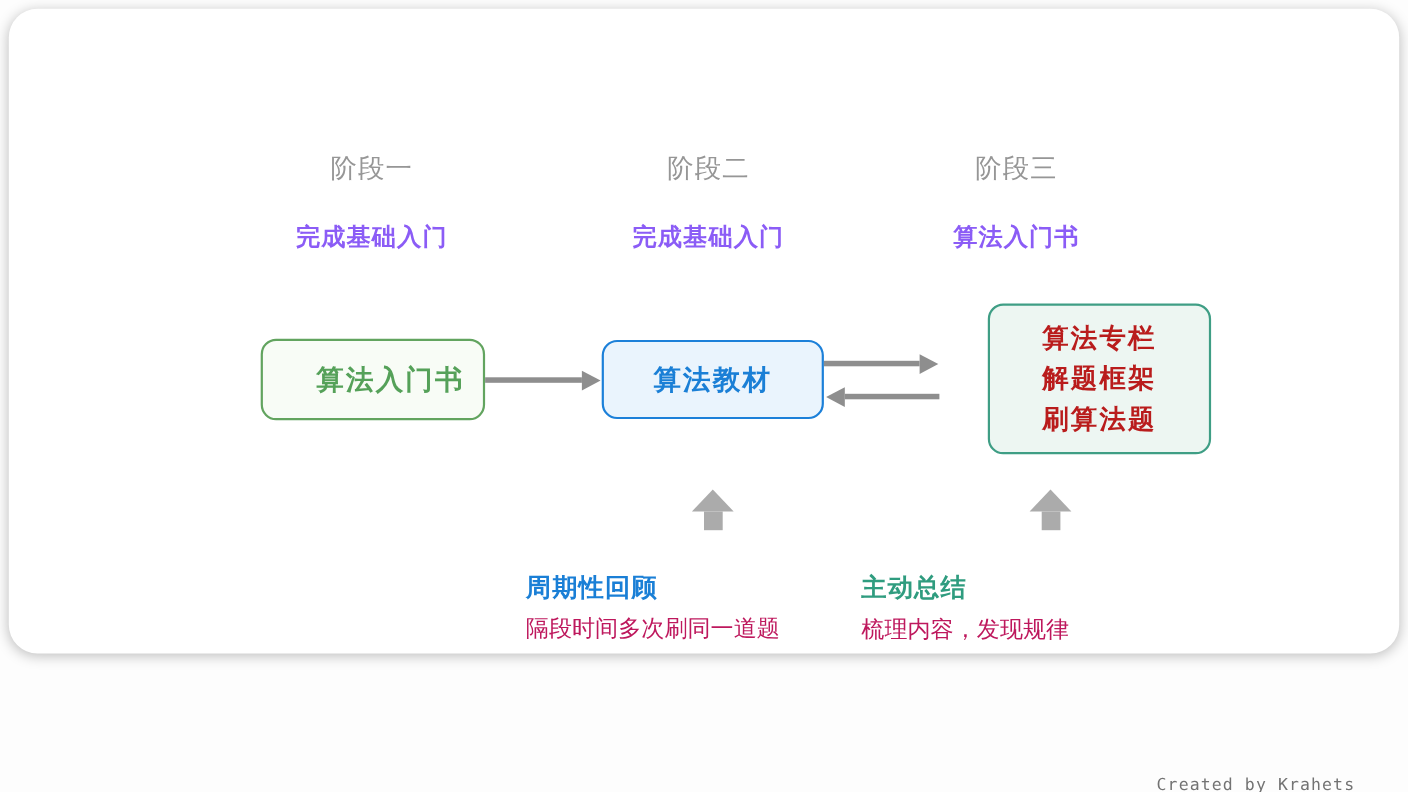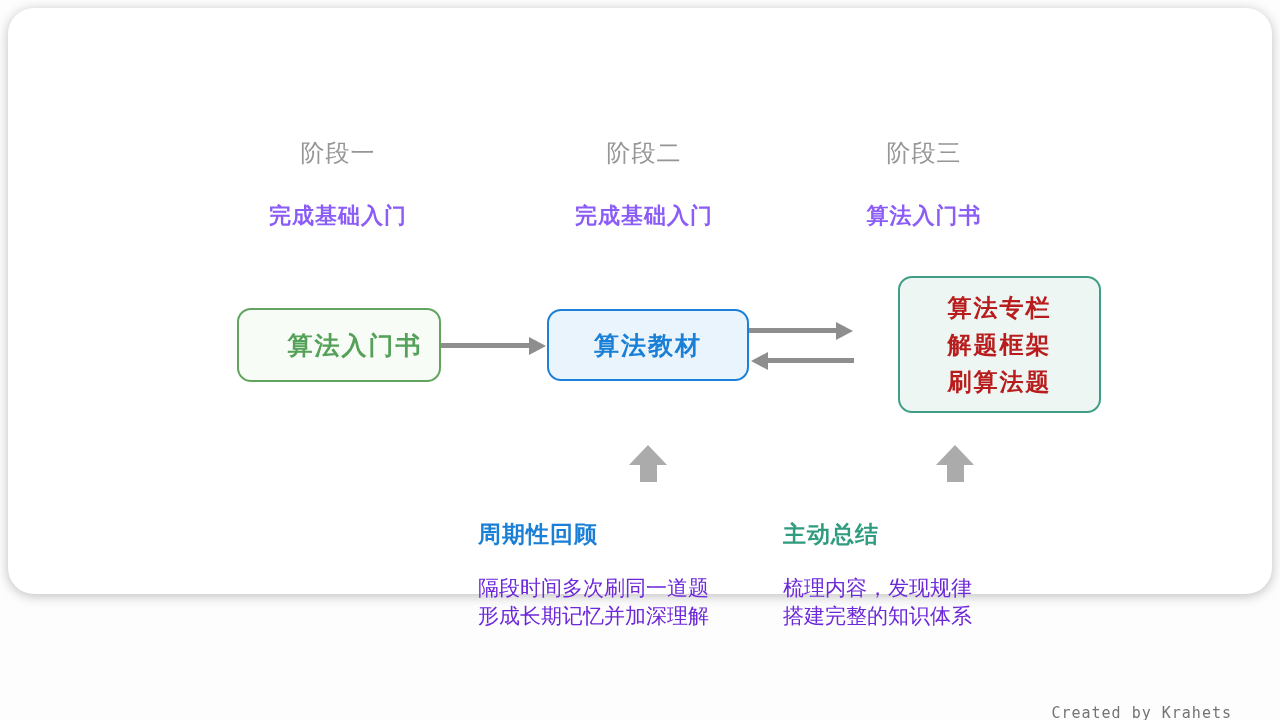--- a/index.html
+++ b/index.html
@@ -55,21 +55,21 @@
   }
   .arrow-up .stem { width:17px; height:17px; margin:0 auto; background:#ababab; }
   #uparrow-1 { left:621px; top:437px; }
   #uparrow-2 { left:928px; top:437px; }
 
   
   .note { position:absolute; width:340px; text-align:left; }
   .note-title { font-size:23px; font-weight:700; letter-spacing:1px; }
   #note1 .note-title { color:#1a7fd6; }
   #note2 .note-title { color:#2f9c7f; }
-  .note-desc { margin-top:24px; font-size:21px; line-height:28px; color:#6d28d9; }
+  .note-desc { margin-top:8px; font-size:21px; line-height:28px; color:#be185d; }
   #note1 { left:470px; top:511px; }
   #note2 { left:775px; top:511px;font-family:Liberation Serif, serif; }
 
   
   .credit {
     position:absolute; right:40px; top:676px;
     font-family:"DejaVu Sans Mono", monospace; font-size:15px;
     color:#737373; letter-spacing:1px;margin-top:20px;
   }
 </style>
@@ -114,27 +114,25 @@
     </div>
     <div class="arrow-up" id="uparrow-2">
       <div class="head"></div>
       <div class="stem"></div>
     </div>
 
     <div class="note" id="note1">
       <div class="note-title">周期性回顾</div>
       <div class="note-desc">
         <div>隔段时间多次刷同一道题</div>
-        <div>形成长期记忆并加深理解</div>
       </div>
     </div>
     <div class="note" id="note2">
       <div class="note-title">主动总结</div>
       <div class="note-desc">
         <div>梳理内容，发现规律</div>
-        <div>搭建完整的知识体系</div>
       </div>
     </div>
 
     <div class="credit">Created by Krahets</div>
 
   </div>
 </div>
 
 </body></html>

